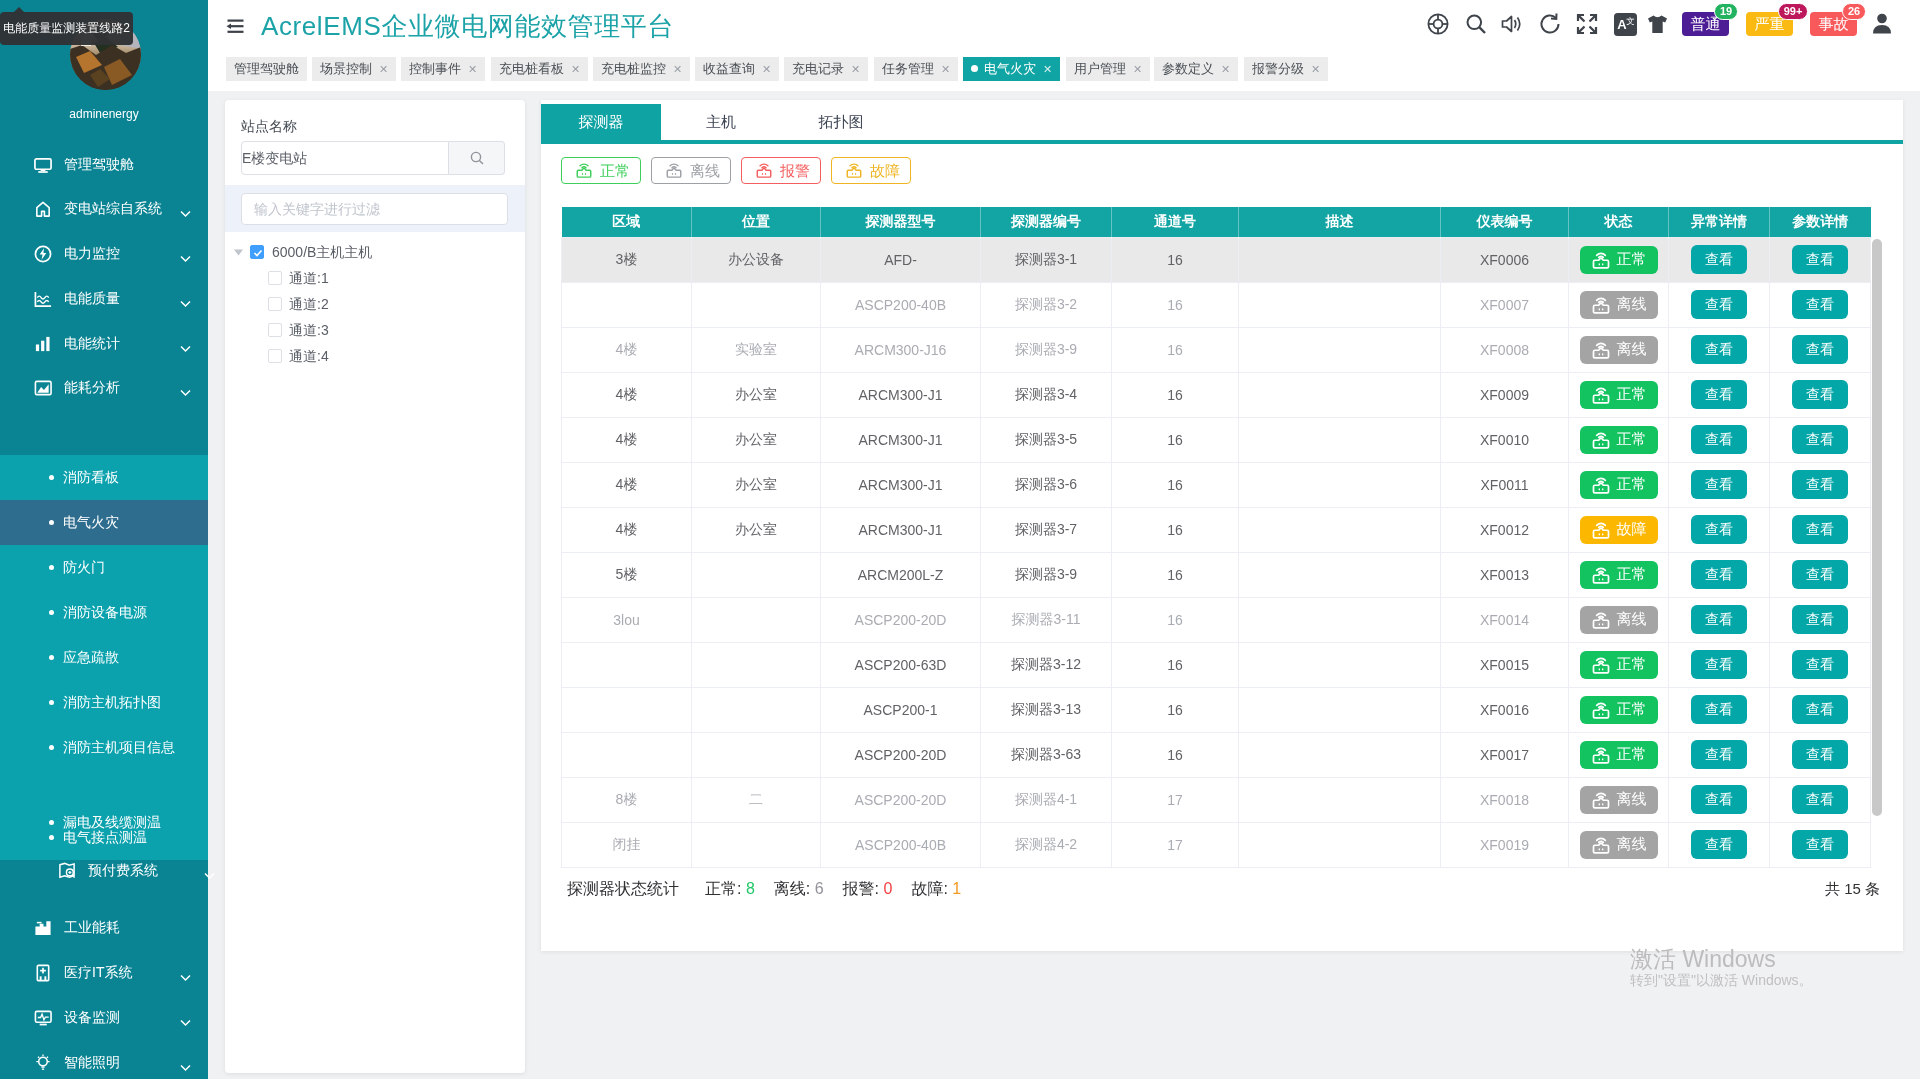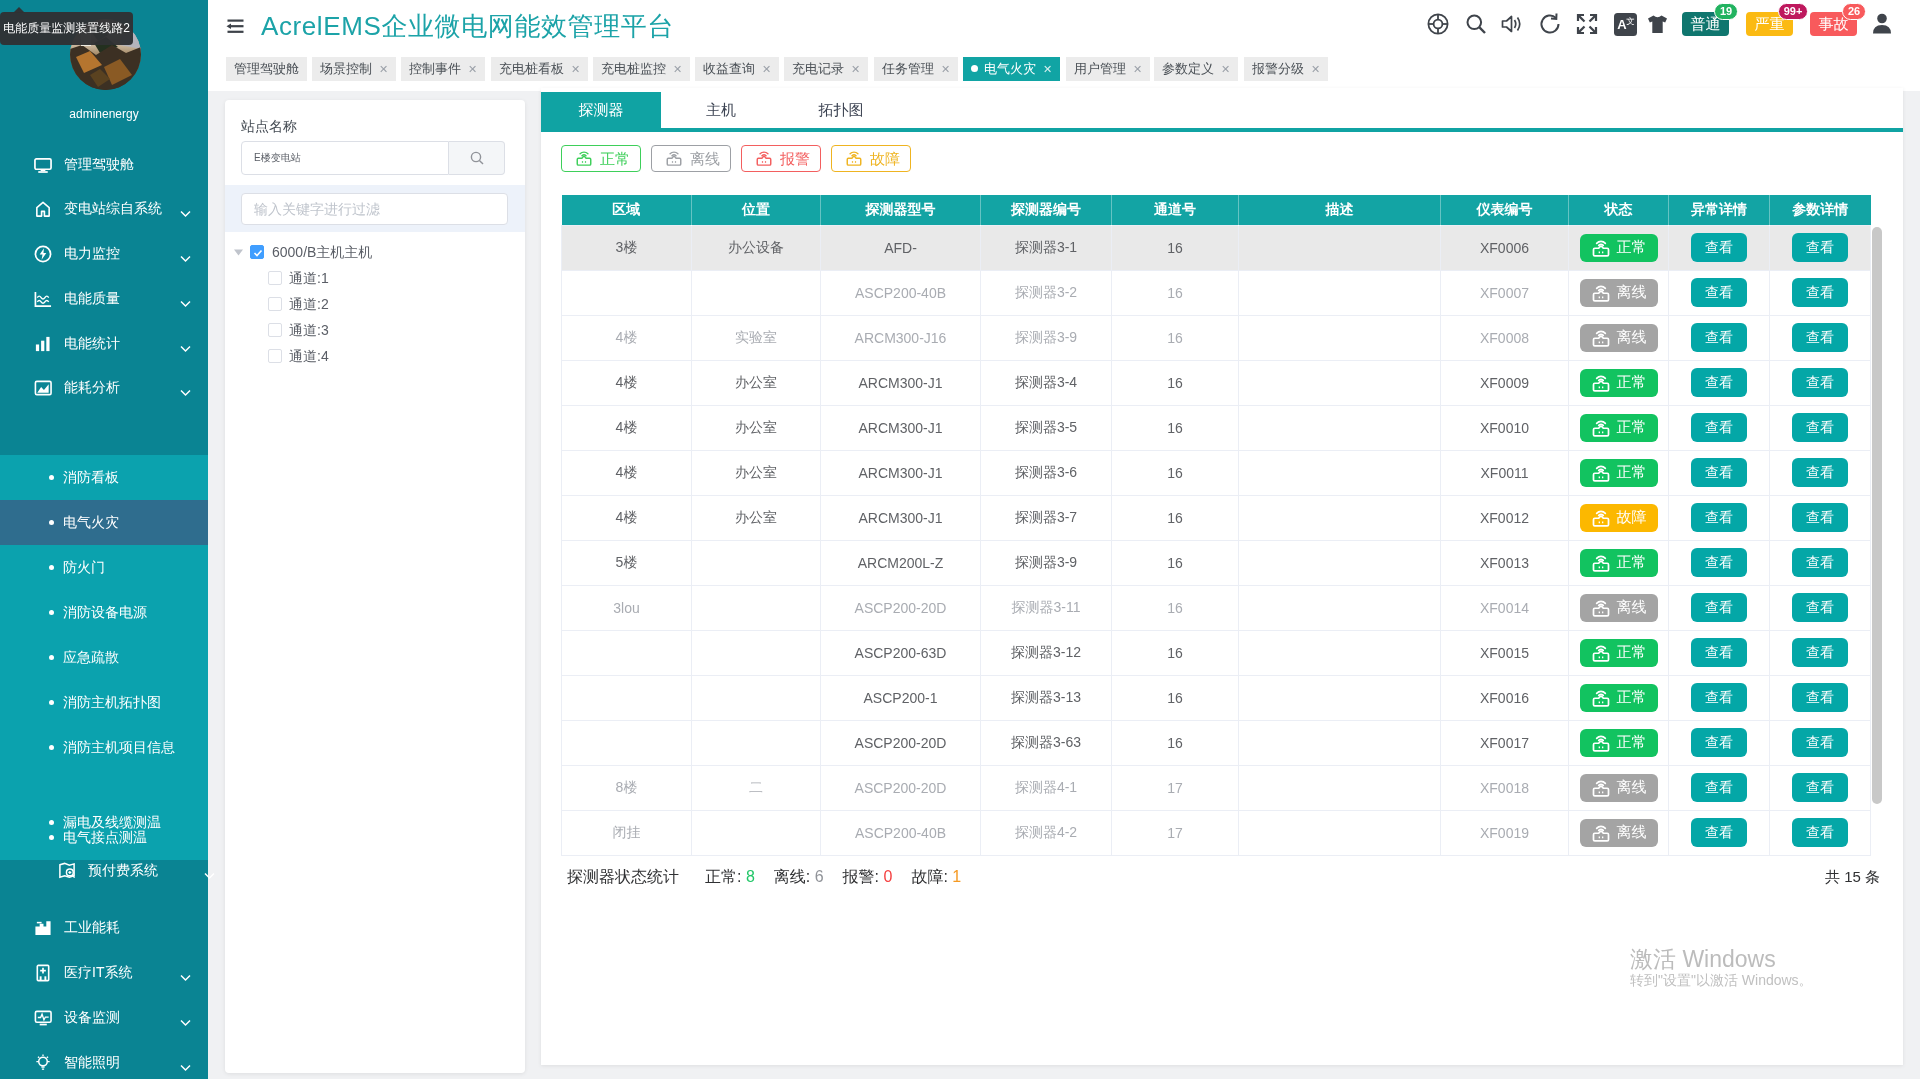--- a/index.html
+++ b/index.html
@@ -26,30 +26,30 @@
 
 #tabs{position:absolute;left:208px;top:52px;width:1712px;height:39px;background:#fff}
 .chip{position:absolute;top:5px;height:24px;background:#ececec;font-size:13px;color:#4a5056;line-height:24px;padding:0 8px;white-space:nowrap}
 .chip .x{color:#9aa0a8;font-size:11px;margin-left:7px}
 .chip.act{background:#11a4a4;color:#fff}
 .chip.act .x{color:#d8f0f0}
 .chip.act .d{display:inline-block;width:7px;height:7px;border-radius:50%;background:#fff;margin-right:6px;vertical-align:1px}
 
 #lcard{position:absolute;left:225px;top:100px;width:300px;height:973px;background:#fff;border-radius:4px;box-shadow:0 1px 4px rgba(0,0,0,.08)}
 #lbl1{position:absolute;left:16px;top:18px;font-size:14px;color:#444b53}
-#inp1{position:absolute;left:16px;top:41px;width:208px;height:34px;border:1px solid #dcdfe6;border-radius:4px 0 0 4px;font-size:10px;color:#5a5e66;line-height:32px;padding-left:12px;background:#fff}
+#inp1{position:absolute;left:16px;top:41px;width:208px;height:34px;border:1px solid #dcdfe6;border-radius:4px 0 0 4px;font-size:14px;color:#5a5e66;line-height:32px;background:#fff}
 #sbtn{position:absolute;left:224px;top:41px;width:56px;height:34px;background:#f4f6f8;border:1px solid #dcdfe6;border-left:none;border-radius:0 4px 4px 0}
 #band{position:absolute;left:0;top:85px;width:300px;height:47px;background:#edf2fa}
 #inp2{position:absolute;left:16px;top:8px;width:267px;height:32px;border:1px solid #dcdfe6;border-radius:4px;background:#fff;font-size:14px;color:#bfc4cc;line-height:30px;padding-left:12px}
 .trow{position:absolute;left:0;width:300px;height:26px;font-size:14px;color:#5a5e66}
 .trow .lb{position:absolute;line-height:26px}
 .cb{position:absolute;top:6px;width:14px;height:14px;border:1px solid #dcdfe6;border-radius:2px;background:#fff}
 .cb.on{background:#409eff;border-color:#409eff}
 
-#mcard{position:absolute;left:541px;top:88px;width:1362px;height:977px;background:#fff;border-radius:0;box-shadow:0 1px 4px rgba(0,0,0,.08)}
+#mcard{position:absolute;left:541px;top:100px;width:1362px;height:851px;background:#fff;border-radius:0;box-shadow:0 1px 4px rgba(0,0,0,.08)}
 .mtab{position:absolute;top:4px;height:36px;width:120px;text-align:center;line-height:36px;font-size:15px;color:#3d4453}
 .mtab.act{background:#10a3a3;color:#fff}
 #tline{position:absolute;left:0;top:40px;width:1362px;height:4px;background:#10a3a3}
 .fbtn{position:absolute;top:57px;height:27px;width:80px;border-radius:4px;border:1px solid;font-size:15px;background:#fff}
 .fbtn span{position:absolute;left:38px;top:0;line-height:25px}
 .fbtn svg{position:absolute;left:13px;top:3px}
 
 #tbl{position:absolute;left:20px;top:107px;border-collapse:collapse;table-layout:fixed;width:1309px;font-size:14px}
 #tbl th{background:#13a4a4;color:#fff;font-weight:700;height:30px;font-size:14px;border-right:1px solid rgba(255,255,255,.35)}
 #tbl th:last-child{border-right:none}
@@ -303,21 +303,21 @@
       <text x="8" y="16" font-size="13" font-weight="bold" fill="#fff" text-anchor="middle" font-family="Liberation Sans">A</text>
       <text x="16.5" y="11" font-size="8.5" fill="#fff" text-anchor="middle">文</text>
     </svg></span>
 <span class="hic" style="left:1646px"><svg width="23" height="23" viewBox="0 0 23 23">
       <path d="M7.5 2.5 L2 5.5 L3.8 9.5 L6.3 8.6 L6.3 20 L16.7 20 L16.7 8.6 L19.2 9.5 L21 5.5 L15.5 2.5 Q11.5 5.8 7.5 2.5 Z" fill="#3f444b"></path>
     </svg></span>
 <span class="hic" style="left:1871px;top:12px"><svg width="22" height="24" viewBox="0 0 22 24">
       <circle cx="11" cy="6.5" r="4.8" fill="#3f444b"></circle>
       <path d="M2 21.5 q0 -8.5 9 -8.5 q9 0 9 8.5 Z" fill="#3f444b"></path>
     </svg></span>
-<span class="evbtn" style="left:1682px;width:47px;background:#0f766e">普通</span>
+<span class="evbtn" style="left:1682px;width:47px;background:#4c1d95">普通</span>
 <span class="badge" style="left:1714px;top:3px;width:24px;background:#22b360">19</span>
 <span class="evbtn" style="left:1746px;width:47px;background:#fbba12">严重</span>
 <span class="badge" style="left:1778px;top:3px;width:30px;background:#be185d">99+</span>
 <span class="evbtn" style="left:1810px;width:47px;background:#f85a5c">事故</span>
 <span class="badge" style="left:1842px;top:3px;width:24px;background:#f85a5c">26</span>
 
 <div id="tabs">
     <span class="chip" style="left:18px">管理驾驶舱</span>
     <span class="chip" style="left:104px">场景控制<span class="x">✕</span></span>
     <span class="chip" style="left:193px">控制事件<span class="x">✕</span></span>

